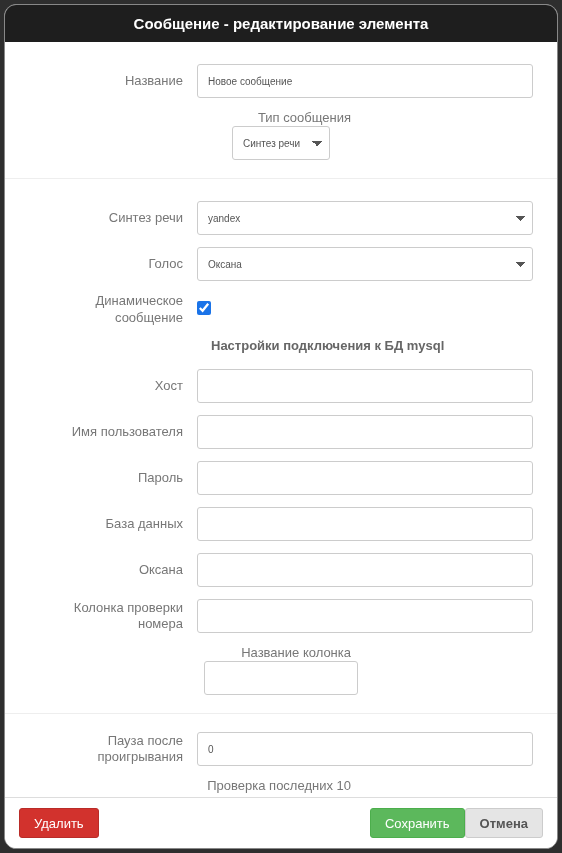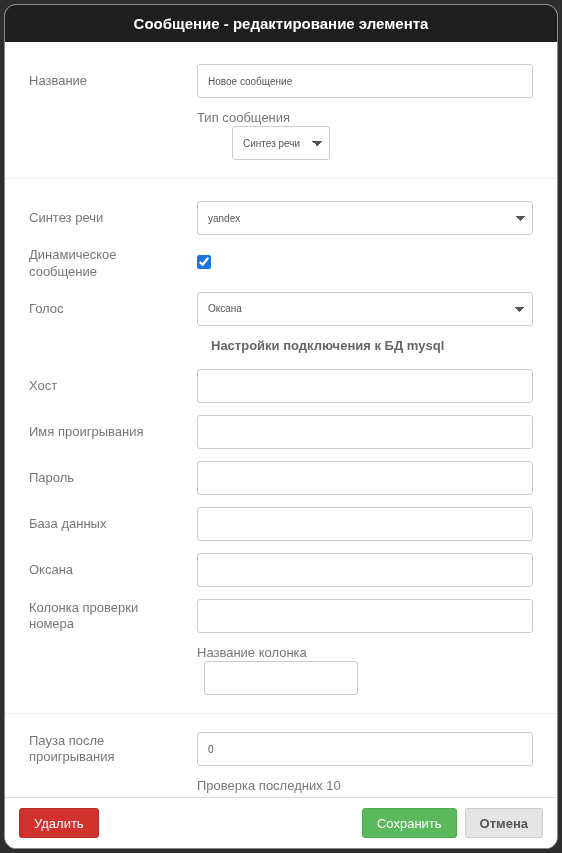--- a/index.html
+++ b/index.html
@@ -10,32 +10,32 @@
   .body-wrap { flex: 1; display: flex; background: #fff; overflow: hidden; }
   .content { flex: 1; overflow-y: scroll; padding: 0; }
   .content::-webkit-scrollbar { width: 14px; }
   .content::-webkit-scrollbar-track { background: #f1f1f1; }
   .content::-webkit-scrollbar-thumb { background: #c1c1c1; border-radius: 2px; }
   .section { padding: 22px 24px 18px 24px; border-bottom: 1px solid #eee; }
   .section.no-border { border-bottom: none; }
   .section.tight { padding-top: 18px; padding-bottom: 10px; }
   .row { display: flex; align-items: center; margin-bottom: 12px; }
   .row:last-child { margin-bottom: 0; flex-direction: column; }
-  .label { width: 168px; min-width: 168px; padding-right: 14px; color: #777; font-size: 13px; line-height: 1.25; }
+  .label { width: 168px; min-width: 168px; text-align: right; padding-right: 14px; color: #777; font-size: 13px; line-height: 1.25; }
   .control { flex: 1; }
   .txt, .sel { width: 100%; height: 34px; border: 1px solid #ccc; border-radius: 3px; padding: 6px 10px; font-size: 10px; color: #555; background: #fff; }
   .sel { appearance: none; -webkit-appearance: none; padding-right: 28px; background-image: linear-gradient(45deg, transparent 50%, #555 50%), linear-gradient(135deg, #555 50%, transparent 50%); background-position: right 12px top 14px, right 7px top 14px; background-size: 5px 5px, 5px 5px; background-repeat: no-repeat; }
   .chk { width: 14px; height: 14px; accent-color: #1a73e8; }
   .subheading { margin-left: 182px; font-weight: bold; color: #666; margin-bottom: 16px; font-size: 13px; }
   .footer { background: #fff; border-top: 1px solid #ddd; padding: 10px 14px; display: flex; align-items: flex-end; }
   .btn { height: 30px; padding: 0 14px; border-radius: 3px; font-size: 13px; cursor: pointer; border: 1px solid transparent; }
   .btn-danger { background: #d2322d; color: #fff; border-color: #b92c28; }
   .btn-primary { background: #5cb85c; color: #fff; border-color: #4cae4c; }
   .btn-default { background: #e5e5e5; color: #555; border: 1px solid #ccc; font-weight: bold; }
-  .footer-right { margin-left: auto; display: flex; gap: 8px; }
+  .footer-right { margin-left: auto; display: flex; }
 </style>
 </head>
 <body>
 
 <div class="dialog">
   <div class="titlebar">Сообщение - редактирование элемента</div>
 
   <div class="body-wrap">
     <div class="content">
 
@@ -59,42 +59,42 @@
       <div class="section">
         <div class="row">
           <div class="label">Синтез речи</div>
           <div class="control">
             <select class="sel">
               <option>yandex</option>
             </select>
           </div>
         </div>
         <div class="row">
-          <div class="label">Динамическое сообщение</div>
-          <div class="control">
-            <input class="chk" type="checkbox" checked="" style="">
-          </div>
-        </div>
-        <div class="row">
           <div class="label">Голос</div>
           <div class="control">
             <select class="sel">
               <option>Оксана</option>
             </select>
+          </div>
+        </div>
+        <div class="row">
+          <div class="label">Динамическое сообщение</div>
+          <div class="control">
+            <input class="chk" type="checkbox" checked="" style="">
           </div>
         </div>
 
         <div class="subheading">Настройки подключения к БД mysql</div>
 
         <div class="row">
           <div class="label">Хост</div>
           <div class="control"><input class="txt" type="text" value="" style=""></div>
         </div>
         <div class="row">
-          <div class="label">Имя проигрывания</div>
+          <div class="label">Имя пользователя</div>
           <div class="control"><input class="txt" type="text" value="" style=""></div>
         </div>
         <div class="row">
           <div class="label">Пароль</div>
           <div class="control"><input class="txt" type="text" value="" style=""></div>
         </div>
         <div class="row">
           <div class="label">База данных</div>
           <div class="control"><input class="txt" type="text" value="" style=""></div>
         </div>

